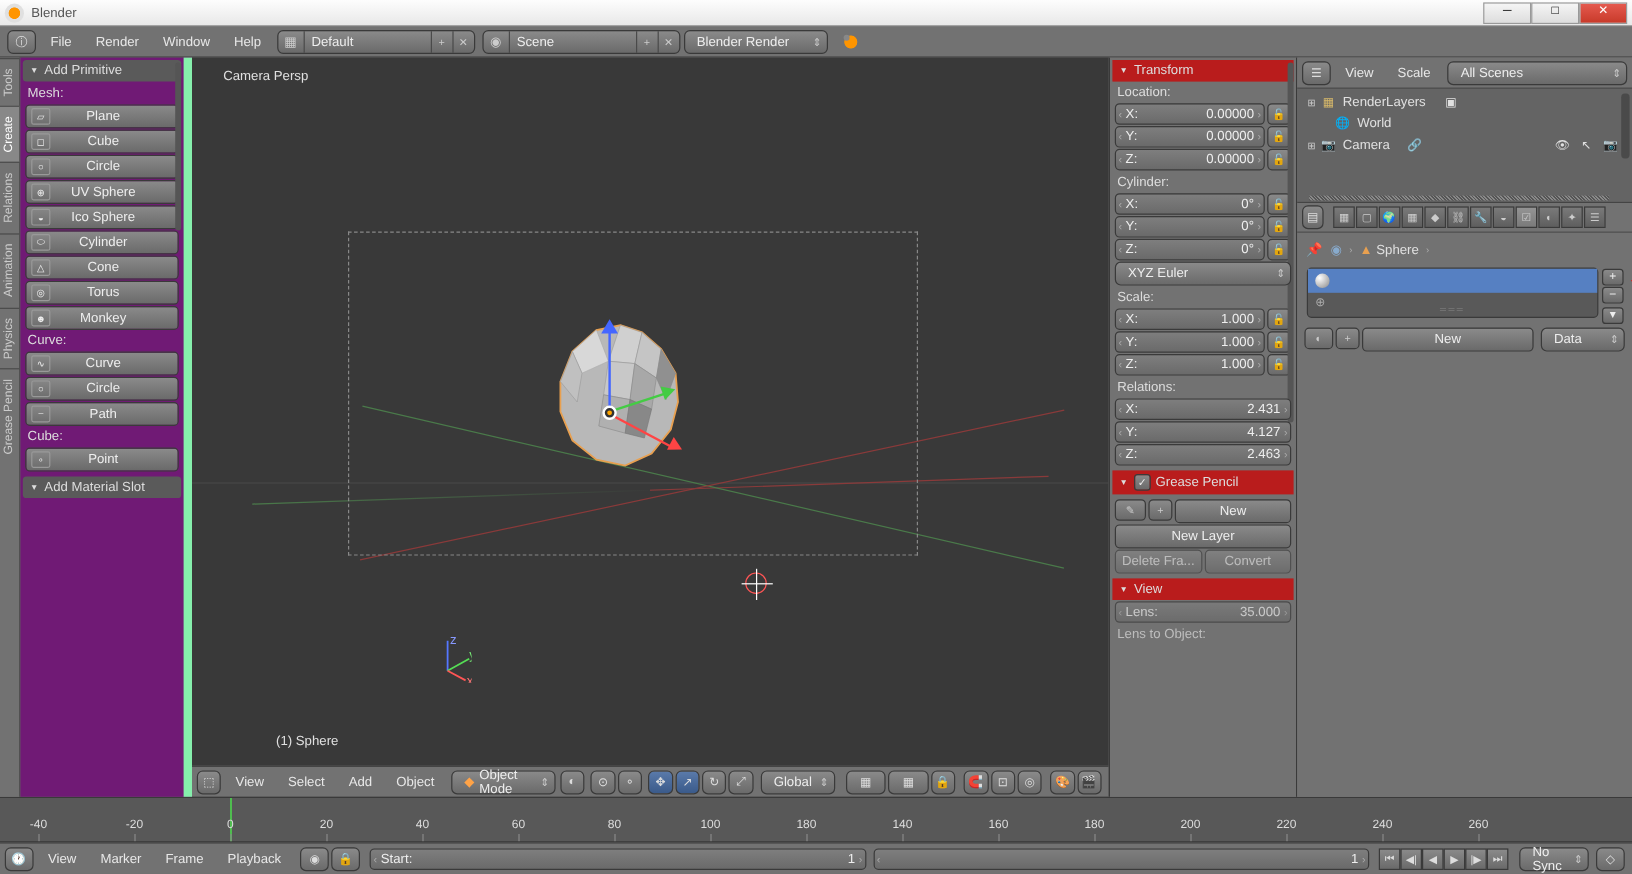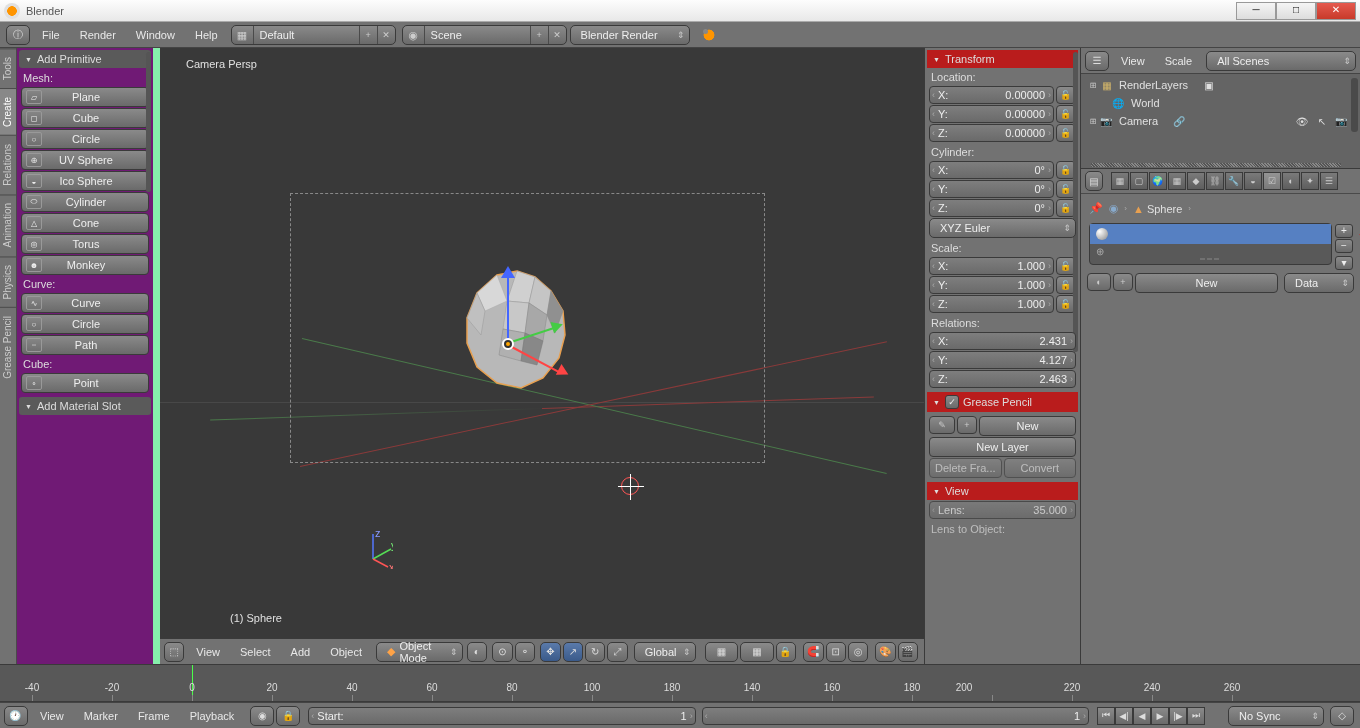--- a/index.html
+++ b/index.html
@@ -526,21 +526,21 @@
       <div class="ruler-label" style="left: 592px;">100</div>
       <div class="ruler-tick" style="left: 672px;"></div>
       <div class="ruler-label" style="left: 672px;">180</div>
       <div class="ruler-tick" style="left: 752px;"></div>
       <div class="ruler-label" style="left: 752px;">140</div>
       <div class="ruler-tick" style="left: 832px;"></div>
       <div class="ruler-label" style="left: 832px;">160</div>
       <div class="ruler-tick" style="left: 912px;"></div>
       <div class="ruler-label" style="left: 912px;">180</div>
       <div class="ruler-tick" style="left: 992px;"></div>
-      <div class="ruler-label" style="left: 964px;">200</div>
+      <div class="ruler-label" style="left: 992px;">200</div>
       <div class="ruler-tick" style="left: 1072px;"></div>
       <div class="ruler-label" style="left: 1072px;">220</div>
       <div class="ruler-tick" style="left: 1152px;"></div>
       <div class="ruler-label" style="left: 1152px;">240</div>
       <div class="ruler-tick" style="left: 1232px;"></div>
       <div class="ruler-label" style="left: 1232px;">260</div>
     </div>
   <div class="timeline-hdr">
     <span class="icon-btn">🕐</span>
     <span class="menu-item">View</span>
@@ -556,18 +556,18 @@
     <div class="num-field" style="width:90px;margin-left:6px">
         <span class="nv">1</span>
       </div>
     <span style="width:8px"></span>
     <span class="play-btn">⏮</span>
     <span class="play-btn">◀|</span>
     <span class="play-btn">◀</span>
     <span class="play-btn">▶</span>
     <span class="play-btn">|▶</span>
     <span class="play-btn">⏭</span>
-    <div class="dropdown" style="width:96px;margin-left:23px">
+    <div class="dropdown" style="width:58px;margin-left:9px">
         <span>No Sync</span>
       </div>
     <span class="icon-btn" style="margin-left:6px">◇</span>
   </div>
 </div>
 
 </body></html>

